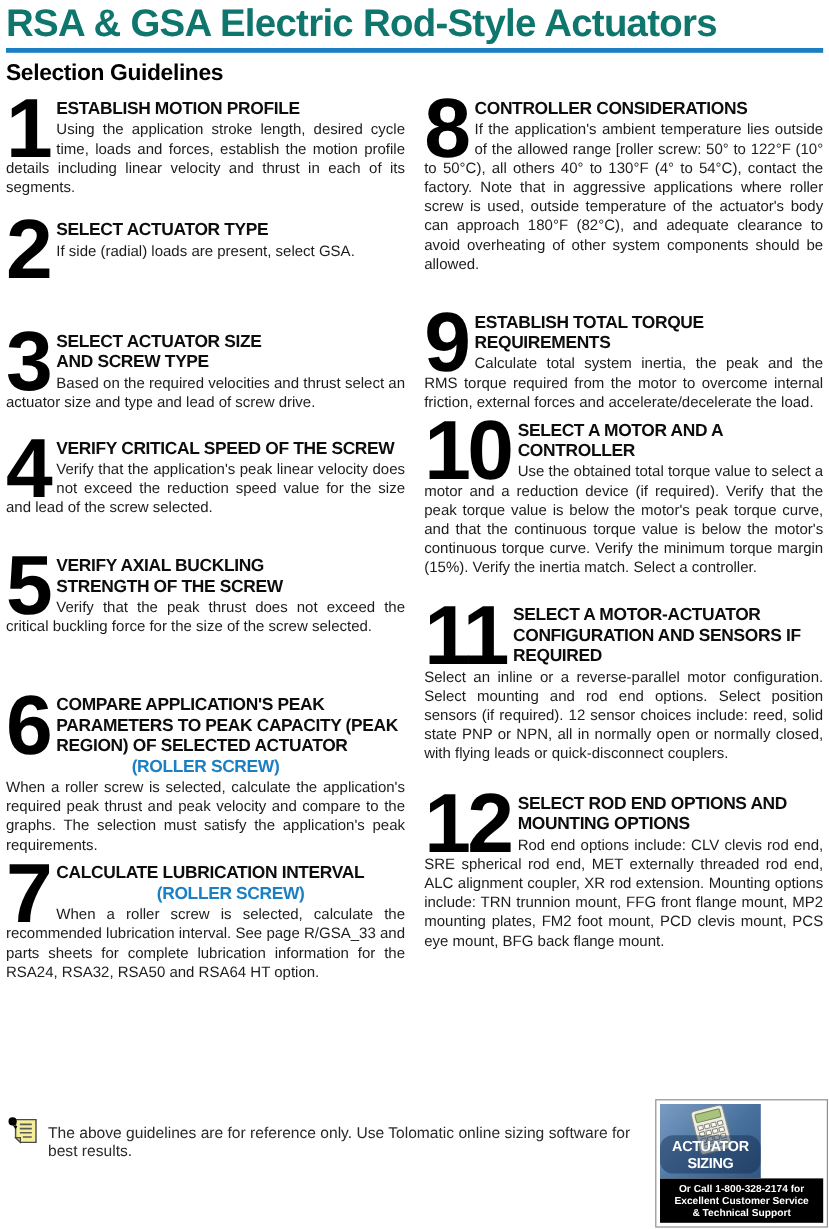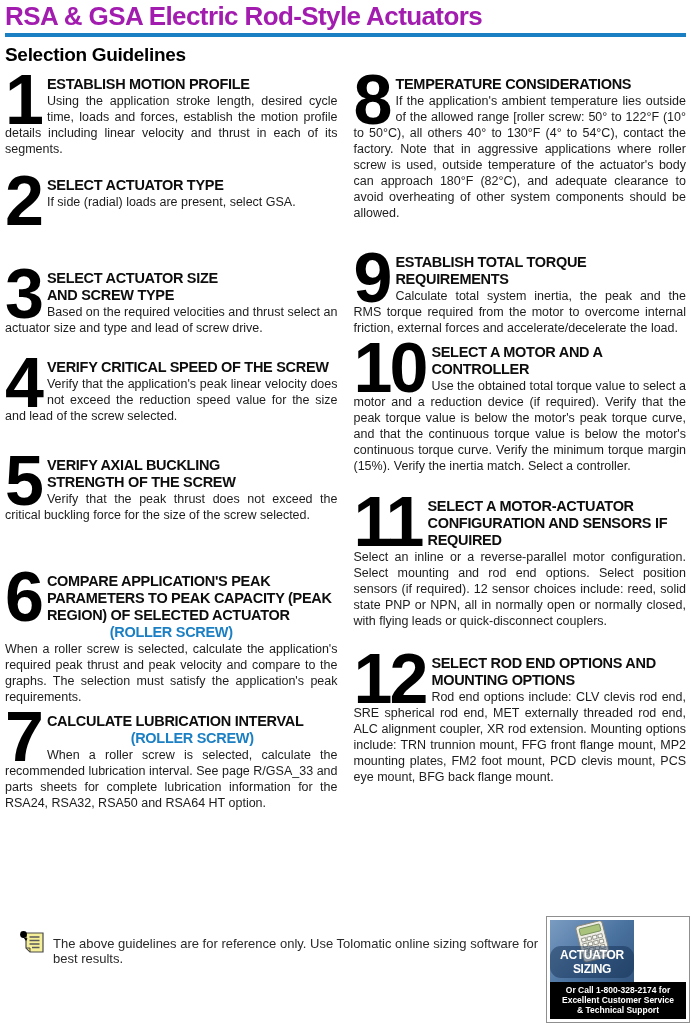--- a/index.html
+++ b/index.html
@@ -4,21 +4,21 @@
 <style>
   * { margin:0; padding:0; box-sizing:border-box; }
   html,body { background:#ffffff; }
   body {
     width:691px; height:1024px; position:relative; overflow:hidden;
     font-family:"Liberation Sans","DejaVu Sans",sans-serif;
     color:#1a1a1a;
   }
   .page { padding:3px 5px 0 5px; }
   .doc-title {
-    font-size:26px; font-weight:bold; letter-spacing:-0.6px; color:#a21caf;
+    font-size:32px; font-weight:bold; letter-spacing:-0.6px; color:#0f766e;
     line-height:1.05;
   }
   .rule { height:4px; background:#1b7fc4; margin-top:3px; }
   .section-title {
     font-size:19px; font-weight:bold; letter-spacing:-0.3px; color:#000;
     margin:7px 0 10px 0;
   }
   .cols { display:flex; gap:16px; }
   .col { width:calc(50% - 8px); }
   .item { display:flow-root; }
@@ -37,21 +37,21 @@
   .body {
     font-size:12.5px; line-height:16px; text-align:justify; color:#1c1c1c;
   }
   
   .mb1{margin-bottom:20px}.mb2{margin-bottom:45px}.mb3{margin-bottom:23px}
   .mb4{margin-bottom:33px}.mb5{margin-bottom:50px}.mb6{margin-bottom:8px}
   .mb8{margin-bottom:33px}.mb9{margin-bottom:8px}.mb10{margin-bottom:24px}
   .mb11{margin-bottom:26px}
   
   .note {
-    position:absolute; left:19px; top:930px; width:545px;
+    position:absolute; left:6px; top:930px; width:545px;
     display:flex; align-items:flex-start; gap:6px;
   }
   .note-text { font-size:13px; color:#2a2a2a; padding-top:6px; }
   
   .badge {
     position:absolute; right:1px; top:916px; width:144px; height:107px;
     border:1px solid #8f8f8f; background:#fff; padding:3px;
     display:flex; flex-direction:column;
   }
   .badge-top { flex:1; display:flex; gap:3px; }
@@ -133,21 +133,21 @@
         <div class="heading"><span>CALCULATE LUBRICATION INTERVAL</span><span class="sub sub-inline">(ROLLER SCREW)</span></div>
         <p class="body">When a roller screw is selected, calculate the recommended lubrication interval. See page R/GSA_33 and parts sheets for complete lubrication information for the RSA24, RSA32, RSA50 and RSA64 HT option.</p>
       </div>
 
     </div>
 
     <div class="col">
 
       <div class="item mb8">
         <div class="num">8</div>
-        <div class="heading">TEMPERATURE CONSIDERATIONS</div>
+        <div class="heading">CONTROLLER CONSIDERATIONS</div>
         <p class="body">If the application's ambient temperature lies outside of the allowed range [roller screw: 50° to 122°F (10° to 50°C), all others 40° to 130°F (4° to 54°C), contact the factory. Note that in aggressive applications where roller screw is used, outside temperature of the actuator's body can approach 180°F (82°C), and adequate clearance to avoid overheating of other system components should be allowed.</p>
       </div>
 
       <div class="item mb9">
         <div class="num">9</div>
         <div class="heading">ESTABLISH TOTAL TORQUE
 REQUIREMENTS</div>
         <p class="body">Calculate total system inertia, the peak and the RMS torque required from the motor to overcome internal friction, external forces and accelerate/decelerate the load.</p>
       </div>
 

